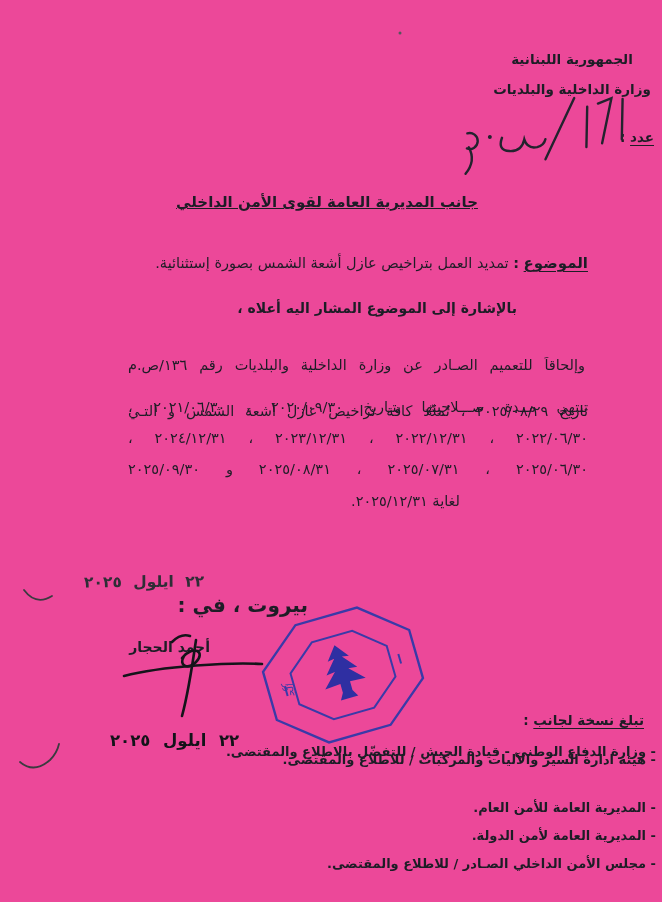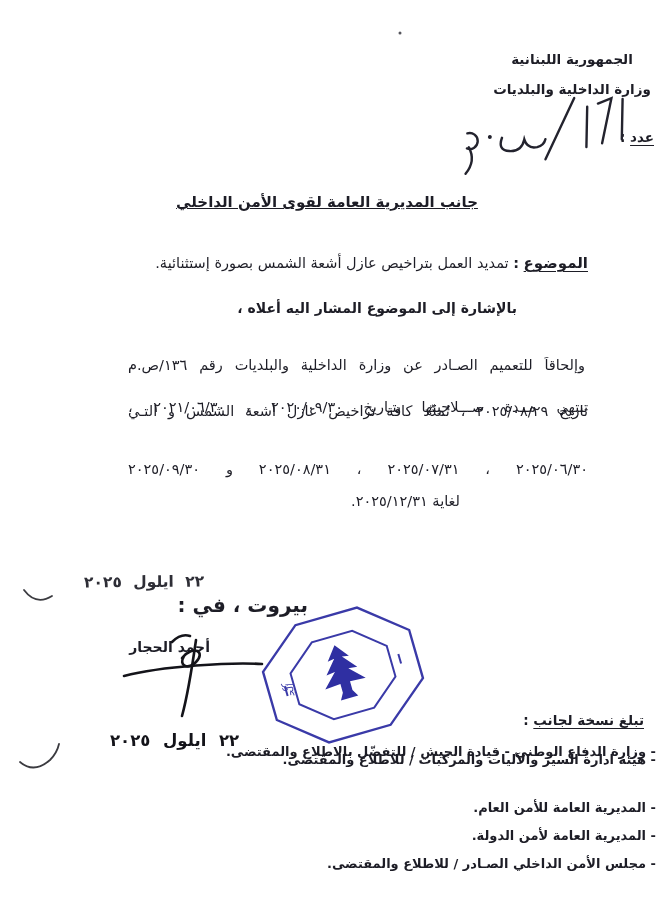--- a/index.html
+++ b/index.html
@@ -1,17 +1,17 @@
 <!DOCTYPE html>
 <html lang="ar" dir="rtl"><head>
 <meta charset="utf-8">
 <style>
   html,body{margin:0;padding:0;background:#e8e8e8;}
   .doc{
-    position:relative;width:662px;height:902px;background:#ffffff;
+    position:relative;width:662px;height:902px;background:#ec4899;
     font-family:"DejaVu Sans",sans-serif;color:#1d1d26;direction:rtl;
     overflow:hidden;margin:0 auto;
   }
   .abs{position:absolute;}
   .b{font-weight:700;}
   .u{text-decoration:underline;text-underline-offset:3px;}
   
   .hdr{top:44px;left:486px;width:172px;text-align:center;font-weight:700;font-size:13.5px;line-height:30px;}
   .numrow{top:129px;right:8px;font-size:13.5px;font-weight:700;}
   .handwriting{left:438px;top:96px;}
@@ -75,20 +75,21 @@
     <span class="lbl">الموضوع</span>
     <span class="b">:</span>
     <span>تمديد العمل بتراخيص عازل أشعة الشمس بصورة إستثنائية.</span>
   </div>
 
   <div class="abs ref">بالإشارة إلى الموضوع المشار اليه أعلاه ،</div>
 
   <div class="abs bl bl1">وإلحاقاً للتعميم الصـادر عن وزارة الداخلية والبلديات رقم ١٣٦/ص.م</div>
   <div class="abs bl bl2">تاريخ ٢٠٢٥/٠٨/٢٩ ، تُمدّد كافة تراخيص عازل أشعة الشمس و التـي</div>
   <div class="abs bl bl3">تنتهي مــدة صـــلاحيتها بتـاريخ ٢٠٢٠/٠٩/٣٠ ، ٢٠٢١/٠٦/٣٠ ،</div>
+  <div class="abs bl bl4">٢٠٢٢/٠٦/٣٠ ، ٢٠٢٢/١٢/٣١ ، ٢٠٢٣/١٢/٣١ ، ٢٠٢٤/١٢/٣١ ،</div>
   <div class="abs bl bl5">٢٠٢٥/٠٦/٣٠ ، ٢٠٢٥/٠٧/٣١ ، ٢٠٢٥/٠٨/٣١ و ٢٠٢٥/٠٩/٣٠</div>
   <div class="abs bl bl6">لغاية ٢٠٢٥/١٢/٣١.</div>
 
   <div class="abs place">بيروت ، في :</div>
   <div class="abs stamp1">٢٢ ايلول ٢٠٢٥</div>
 
   <div class="abs minname">أحمد الحجار</div>
 
   <svg class="abs" style="left:112px;top:628px;" width="160" height="95" viewBox="0 0 160 95">
     <g fill="none" stroke="#14141a" stroke-width="2.6" stroke-linecap="round">

